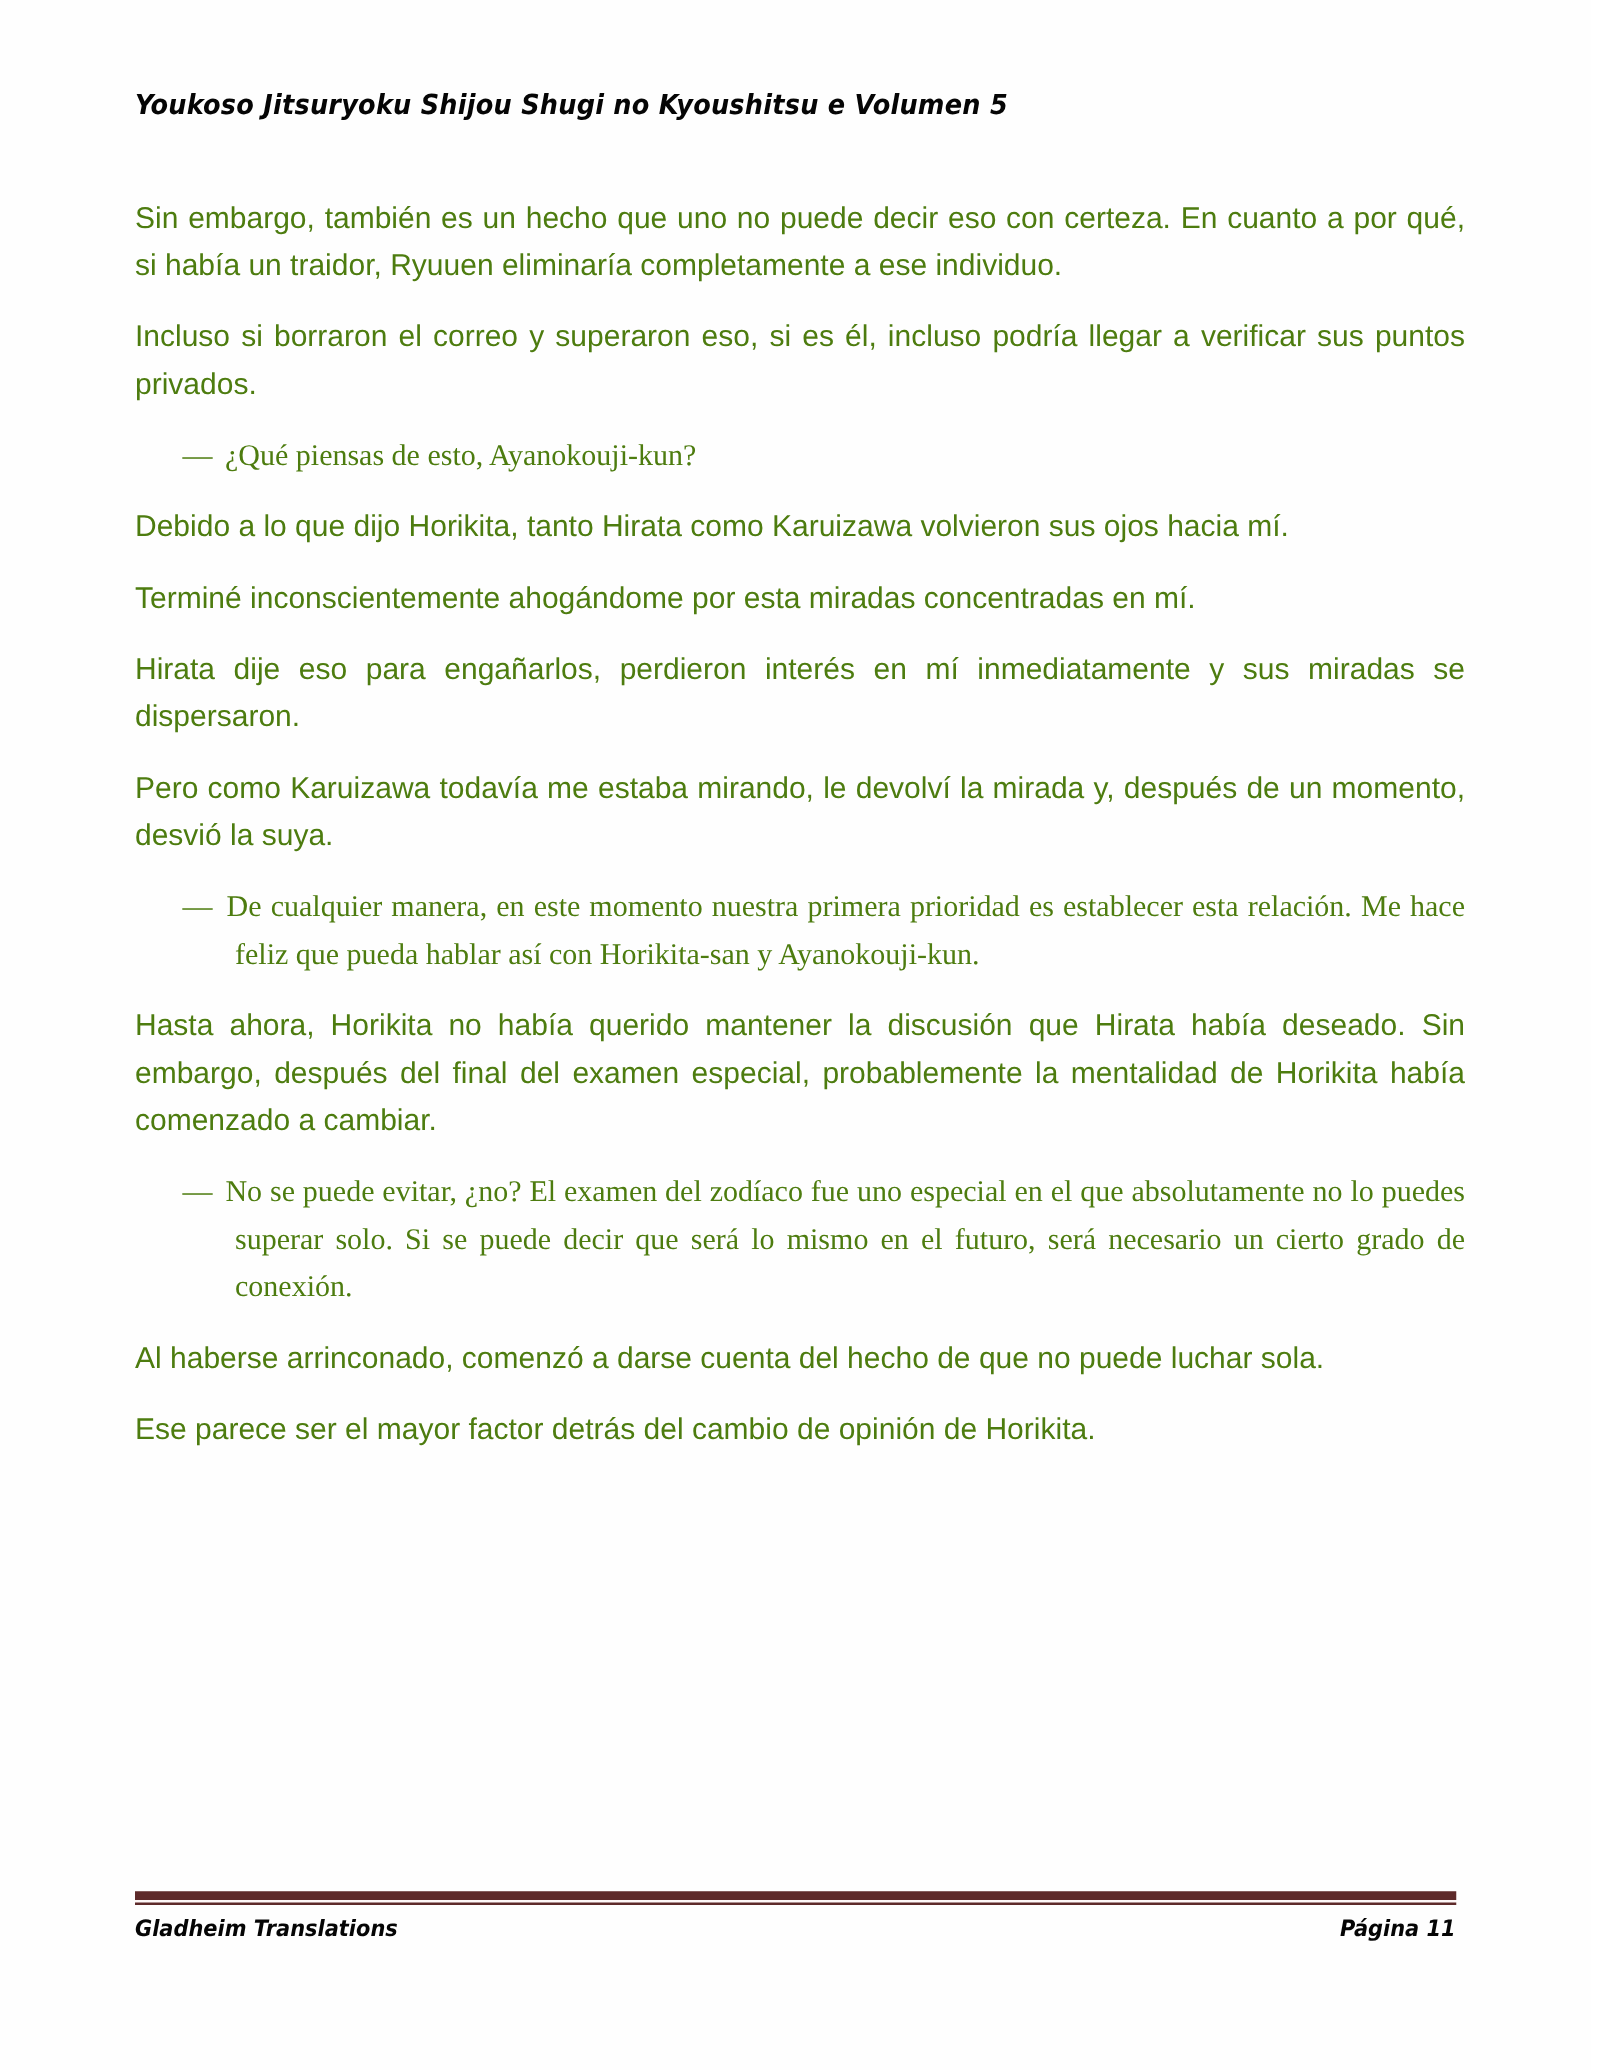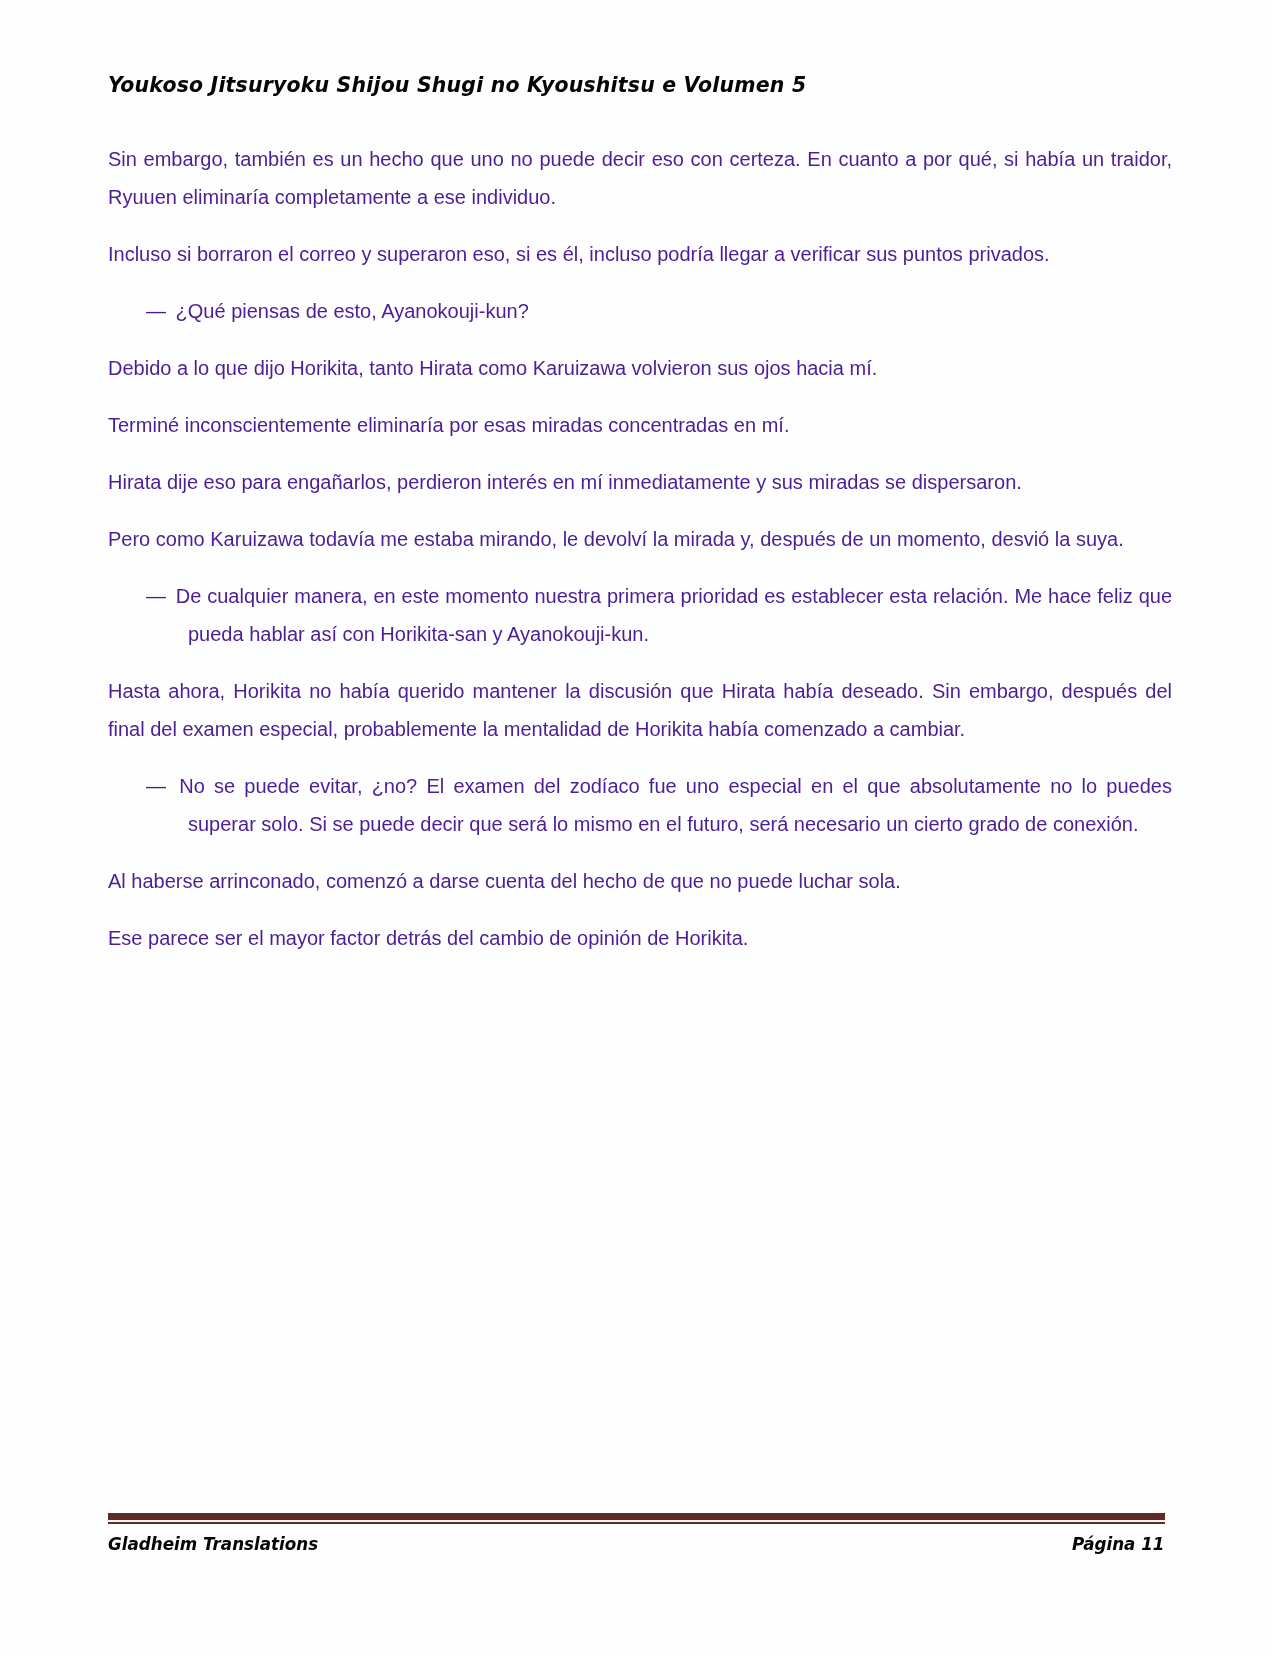--- a/index.html
+++ b/index.html
@@ -31,30 +31,31 @@
     color: #050505;
     white-space: nowrap;
   }
   .body-text {
     position: absolute;
     top: 140px;
     left: 108px;
     width: 1064px;
   }
   .para {
-    margin: 0 0 19px 0;
-    font-size: 20px;
+    margin: 16px 0 19px 0;
+    font-size: 24px;
     line-height: 38px;
     text-align: justify;
     text-justify: inter-word;
-    color: #4c1d95;
+    color: #4d7c0f;
   }
   .para.dialogue {
     padding-left: 80px;
     text-indent: -42px;
+    font-family: Liberation Serif, serif;
   }
   .dash { padding-right: 4px; }
   .footer {
     position: absolute;
     top: 1513px;
     left: 108px;
     right: 108px;
   }
   .footer-rule {
     height: 2px;                 
@@ -87,21 +88,21 @@
 
   <div class="header">
     <span class="header-title">Youkoso Jitsuryoku Shijou Shugi no Kyoushitsu e Volumen 5</span>
   </div>
 
   <div class="body-text" id="paragraphs">
       <p class="para">Sin embargo, también es un hecho que uno no puede decir eso con certeza. En cuanto a por qué, si había un traidor, Ryuuen eliminaría completamente a ese individuo.</p>
       <p class="para">Incluso si borraron el correo y superaron eso, si es él, incluso podría llegar a verificar sus puntos privados.</p>
       <p class="para dialogue"><span class="dash">—</span> ¿Qué piensas de esto, Ayanokouji-kun?</p>
       <p class="para">Debido a lo que dijo Horikita, tanto Hirata como Karuizawa volvieron sus ojos hacia mí.</p>
-      <p class="para">Terminé inconscientemente eliminaría por esas miradas concentradas en mí.</p>
+      <p class="para">Terminé inconscientemente ahogándome por esta miradas concentradas en mí.</p>
       <p class="para">Hirata dije eso para engañarlos, perdieron interés en mí inmediatamente y sus miradas se dispersaron.</p>
       <p class="para">Pero como Karuizawa todavía me estaba mirando, le devolví la mirada y, después de un momento, desvió la suya.</p>
       <p class="para dialogue"><span class="dash">—</span> De cualquier manera, en este momento nuestra primera prioridad es establecer esta relación. Me hace feliz que pueda hablar así con Horikita-san y Ayanokouji-kun.</p>
       <p class="para">Hasta ahora, Horikita no había querido mantener la discusión que Hirata había deseado. Sin embargo, después del final del examen especial, probablemente la mentalidad de Horikita había comenzado a cambiar.</p>
       <p class="para dialogue"><span class="dash">—</span> No se puede evitar, ¿no? El examen del zodíaco fue uno especial en el que absolutamente no lo puedes superar solo. Si se puede decir que será lo mismo en el futuro, será necesario un cierto grado de conexión.</p>
       <p class="para">Al haberse arrinconado, comenzó a darse cuenta del hecho de que no puede luchar sola.</p>
       <p class="para">Ese parece ser el mayor factor detrás del cambio de opinión de Horikita.</p>
     </div>
 
   <div class="footer">

